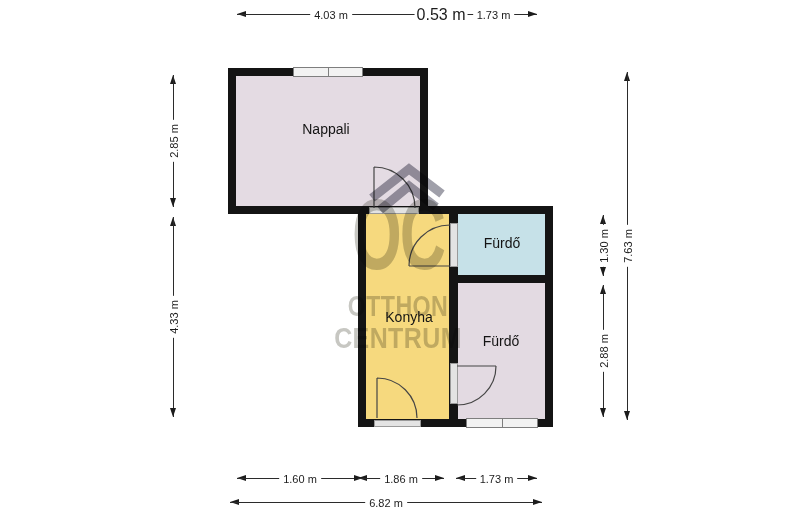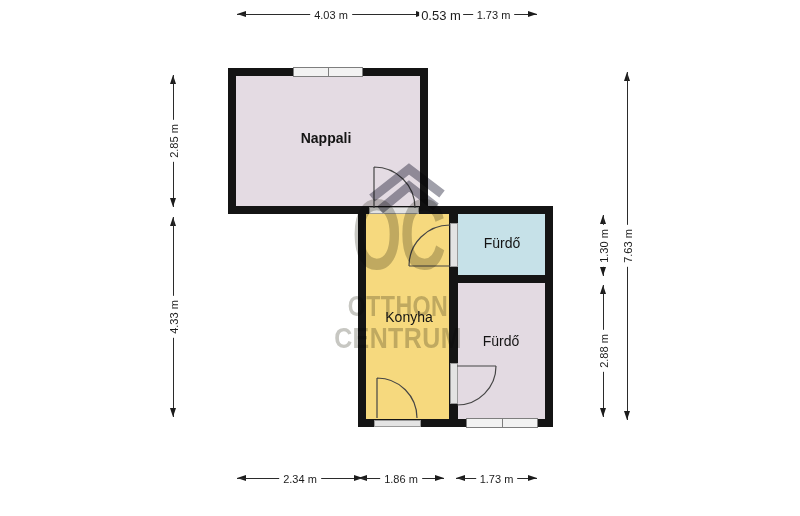--- a/index.html
+++ b/index.html
@@ -36,21 +36,21 @@
      border-bottom:3.5px solid transparent;border-left:9px solid #1c1c1c;}
   .dim-v{width:11px;}
   .dim-v .line{position:absolute;top:0;bottom:0;left:5px;width:1px;background:#2b2b2b;}
   .dim-v::before{content:"";position:absolute;top:0;left:2px;border-left:3.5px solid transparent;
      border-right:3.5px solid transparent;border-bottom:9px solid #1c1c1c;}
   .dim-v::after{content:"";position:absolute;bottom:0;left:2px;border-left:3.5px solid transparent;
      border-right:3.5px solid transparent;border-top:9px solid #1c1c1c;}
   .dlabel{position:absolute;left:50%;top:50%;transform:translate(-50%,-50%);
      background:#fff;padding:0 4px;font-size:11px;color:#1c1c1c;white-space:nowrap;}
   .dim-v .dlabel{transform:translate(-50%,-50%) rotate(-90deg);}
-  .dlabel-only{position:absolute;z-index:3;font-size:13px;color:#1c1c1c;background:#fff;
+  .dlabel-only{position:absolute;z-index:3;font-size:16px;color:#1c1c1c;background:#fff;
      padding:0 2px;transform:translate(-50%,-50%);white-space:nowrap;}
 </style>
 </head>
 <body>
 
 <div class="canvas">
 
   <div class="room" style="left: 236px; top: 76px; width: 184px; height: 130px; background: rgb(228, 219, 227);"></div>
   <div class="room" style="left: 366px; top: 214px; width: 83px; height: 205px; background: rgb(246, 217, 126);"></div>
   <div class="room" style="left: 458px; top: 214px; width: 87px; height: 61px; background: rgb(198, 225, 232);"></div>
@@ -91,21 +91,21 @@
       <path d="M450,266 L409,266 M450,225 A41,41 0 0 0 409,266"></path>
       <path d="M377,418 L377,378 M377,378 A40,40 0 0 1 417,418"></path>
       <path d="M457,366 L496,366 M496,366 A39,39 0 0 1 457,405"></path>
     </g>
   </svg>
 
   <div class="wm wm-oc">OC</div>
   <div class="wm wm-l1">OTTHON</div>
   <div class="wm wm-l2">CENTRUM</div>
 
-  <div class="rlabel" style="left:326px;top:138px;font-weight:bold;">Nappali</div>
+  <div class="rlabel" style="left:326px;top:129px;">Nappali</div>
   <div class="rlabel" style="left:409px;top:317px;">Konyha</div>
   <div class="rlabel" style="left:502px;top:243px;">Fürdő</div>
   <div class="rlabel" style="left:501px;top:341px;">Fürdő</div>
 
   <div class="dim dim-h" style="left:237px;top:9px;width:188px;">
     <span class="line"></span>
     <span class="dlabel">4.03 m</span>
   </div>
   <div class="dlabel-only" style="left:441px;top:15px;">0.53 m</div>
   <div class="dim dim-h" style="left:450px;top:9px;width:87px;">
@@ -130,24 +130,28 @@
     <span class="line"></span>
     <span class="dlabel">2.88 m</span>
   </div>
   <div class="dim dim-v" style="left:622px;top:72px;height:348px;">
     <span class="line"></span>
     <span class="dlabel">7.63 m</span>
   </div>
 
   <div class="dim dim-h" style="left:237px;top:473px;width:126px;">
     <span class="line"></span>
-    <span class="dlabel">2.34 m</span>
+    <span class="dlabel">1.60 m</span>
   </div>
   <div class="dim dim-h" style="left:358px;top:473px;width:86px;">
     <span class="line"></span>
     <span class="dlabel">1.86 m</span>
   </div>
   <div class="dim dim-h" style="left:456px;top:473px;width:81px;">
     <span class="line"></span>
     <span class="dlabel">1.73 m</span>
   </div>
+  <div class="dim dim-h" style="left:230px;top:497px;width:312px;">
+    <span class="line"></span>
+    <span class="dlabel">6.82 m</span>
+  </div>
 
 </div>
 
 </body></html>

